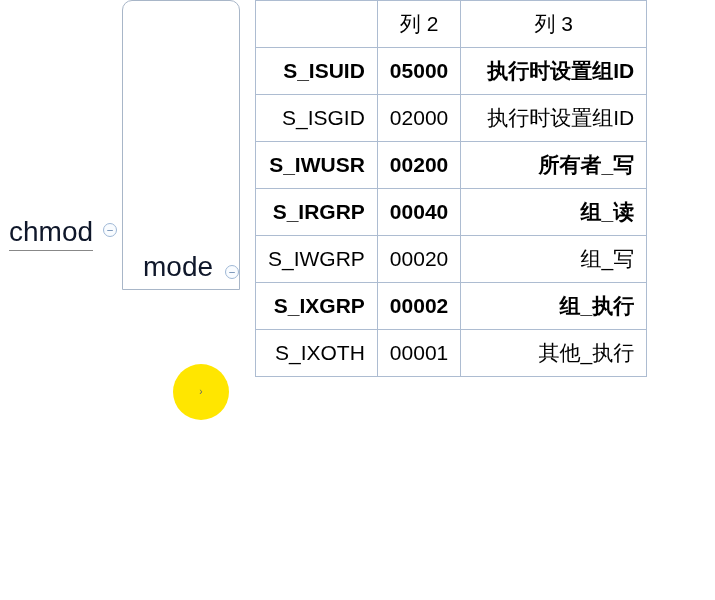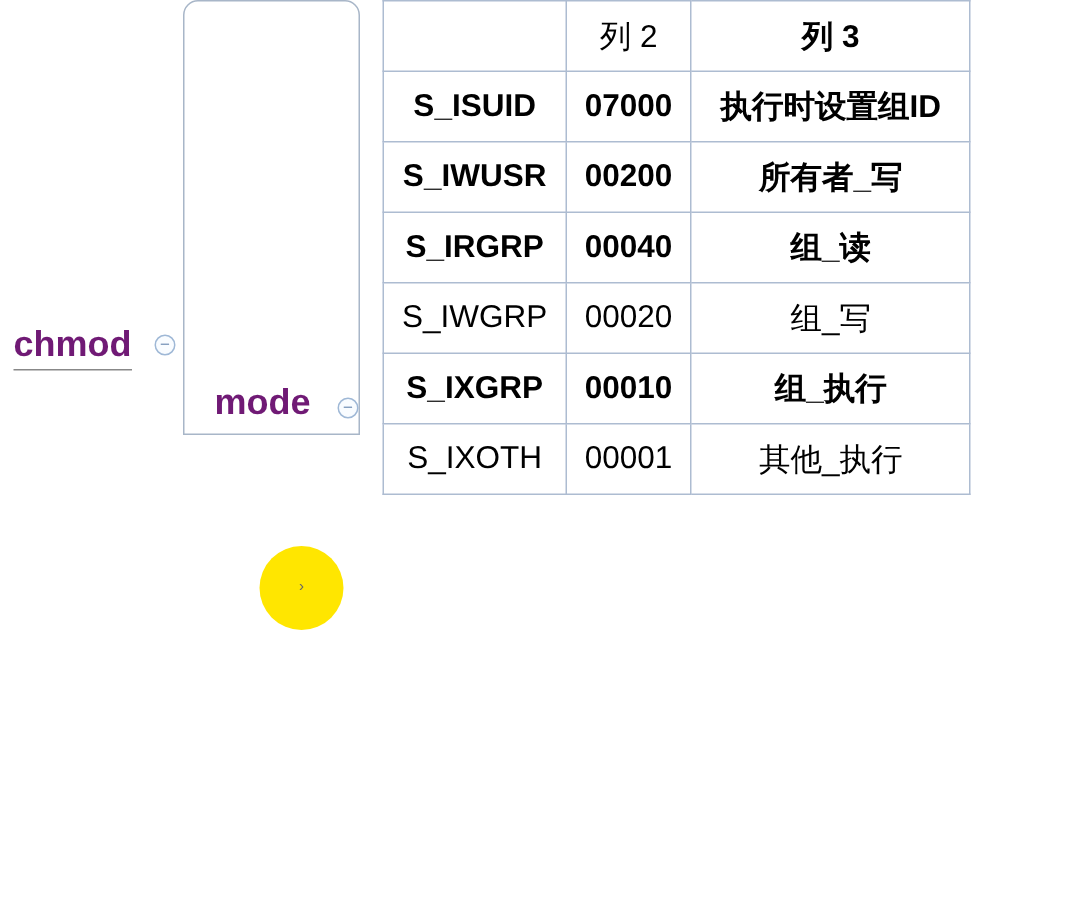--- a/index.html
+++ b/index.html
@@ -8,23 +8,22 @@
     padding: 0;
     width: 715px;
     height: 600px;
     position: relative;
     font-family: Arial, "Microsoft YaHei", sans-serif;
     background: #ffffff;
     overflow: hidden;
   }
   .node {
     position: absolute;
-    font-size: 24px;
-    color: #701a75;
-    font-weight: bold;
+    font-size: 28px;
+    color: #0f172a;
   }
   .node-box {
     border: 1px solid #a8b6c8;
     border-top-left-radius: 10px;
     border-top-right-radius: 10px;
     padding-right: 8px;
     padding-bottom: 6px;
   }
   .node-underline {
     border-bottom: 1px solid #888;
@@ -64,33 +63,33 @@
   .tbl {
     position: absolute;
     left: 255px;
     top: 0;
     border-collapse: collapse;
     font-size: 21px;
   }
   .tbl th, .tbl td {
     border: 1px solid #adbcd1;
     padding: 9px 12px;
-    text-align: center;
+    text-align: right;
     white-space: nowrap;
   }
   .tbl th {
     font-weight: normal;
     text-align: center;
   }
   .tbl tr.bold td {
     font-weight: bold;
   }
   .tbl th.col1 { width: 110px; }
   .tbl th.col2 { width: 76px; }
-  .tbl th.col3 { width: 186px; font-weight: bold; }
+  .tbl th.col3 { width: 186px; }
 </style>
 </head>
 <body>
 
 <span class="node node-underline" style="left:9px; top:216px;">chmod</span>
 <span class="expand-btn" style="left:103px; top:223px;">–</span>
 
 <div class="node node-box" style="left:122px; top:0; width:118px; height:290px;padding-left:30px;">
   <span style="position:absolute; left:20px; bottom:6px;">mode</span>
 </div>
@@ -102,41 +101,46 @@
   <thead>
     <tr>
       <th class="col1"></th>
       <th class="col2">列 2</th>
       <th class="col3">列 3</th>
     </tr>
   </thead>
   <tbody id="tbody">
       <tr class="bold">
         <td>S_ISUID</td>
-        <td>07000</td>
+        <td>05000</td>
+        <td>执行时设置组ID</td>
+      </tr>
+      <tr>
+        <td>S_ISGID</td>
+        <td>02000</td>
         <td>执行时设置组ID</td>
       </tr>
       <tr class="bold">
         <td>S_IWUSR</td>
         <td>00200</td>
         <td>所有者_写</td>
       </tr>
       <tr class="bold">
         <td>S_IRGRP</td>
         <td>00040</td>
         <td>组_读</td>
       </tr>
       <tr>
         <td>S_IWGRP</td>
         <td>00020</td>
         <td>组_写</td>
       </tr>
       <tr class="bold">
         <td>S_IXGRP</td>
-        <td>00010</td>
+        <td>00002</td>
         <td>组_执行</td>
       </tr>
       <tr>
         <td>S_IXOTH</td>
         <td>00001</td>
         <td>其他_执行</td>
       </tr>
     </tbody>
 </table>
 

